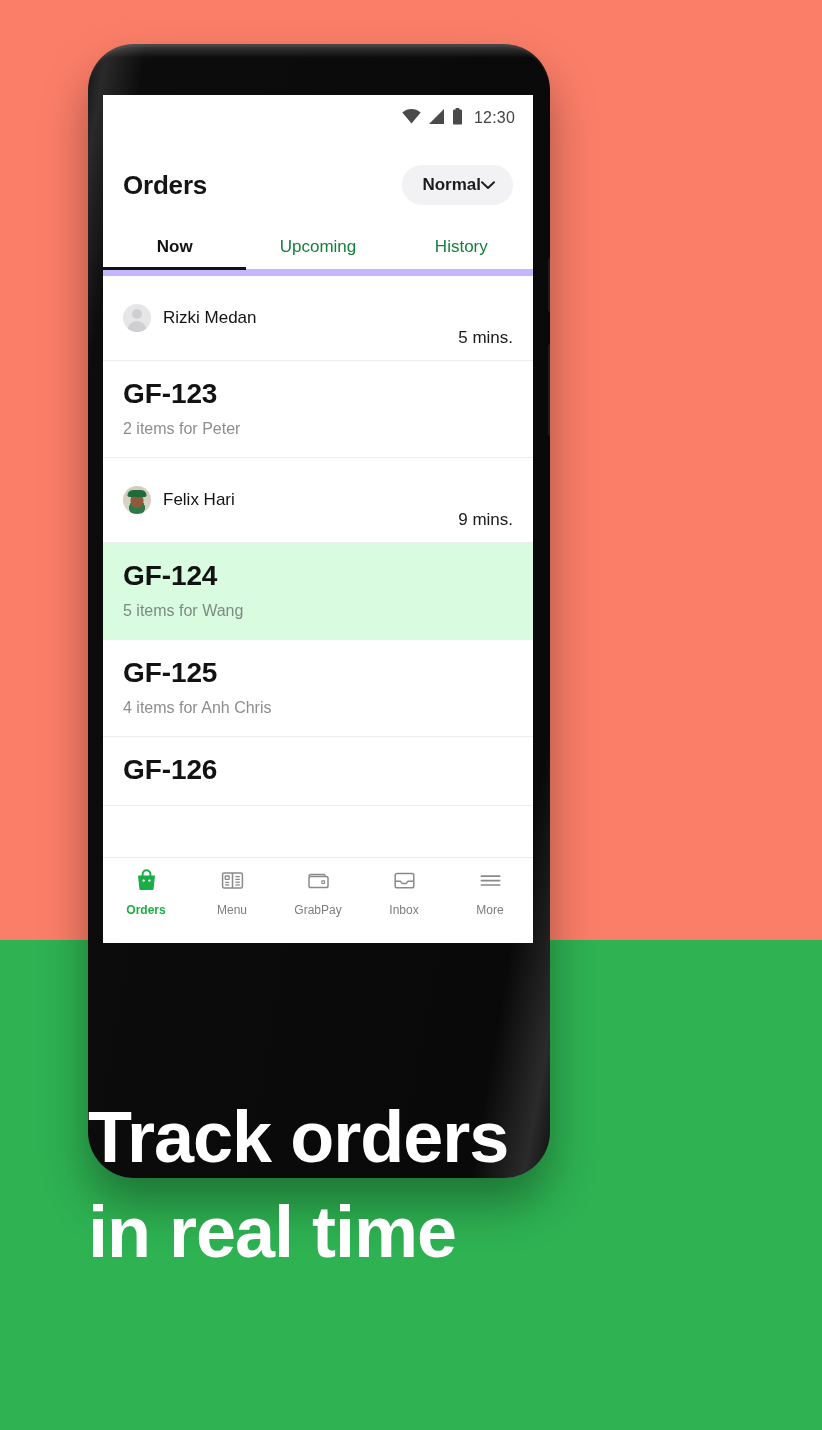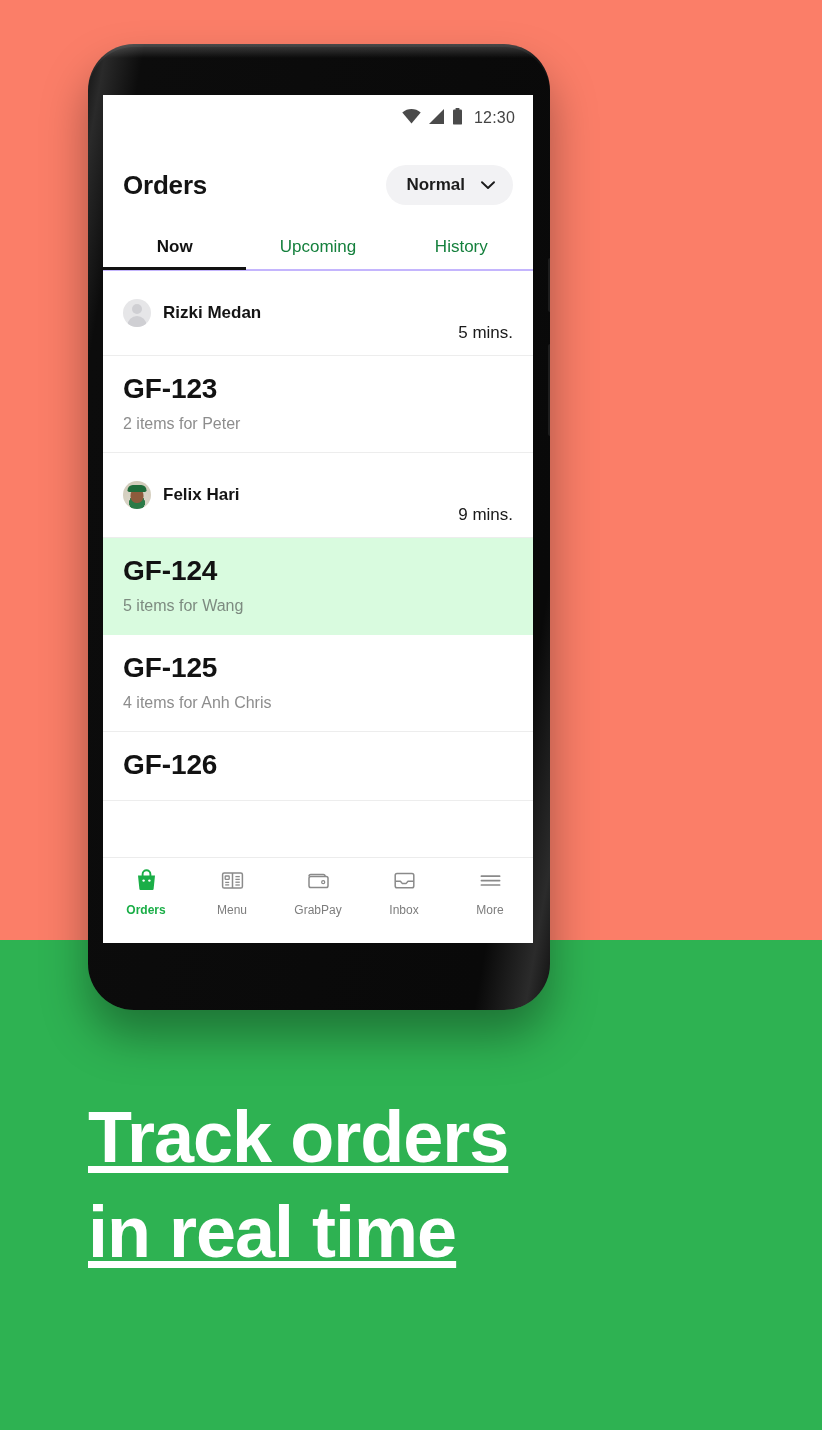--- a/index.html
+++ b/index.html
@@ -18,21 +18,21 @@
   }
   #bg-bottom{
     position:absolute; left:0; top:940px; width:822px; height:490px;
     background:#2eb252;
   }
 
   
   #phone{
     position:absolute;
     left:88px; top:44px;
-    width:462px; height:966px;
+    width:462px; height:1134px;
     border-radius:46px;
     background:linear-gradient(100deg,#121212 0%,#2a2a2a 3%,#0c0c0c 9%,#090909 88%,#2b2b2b 96%,#101010 100%);
     box-shadow:0 26px 46px rgba(0,0,0,.34), 0 3px 0 rgba(255,255,255,.05) inset;
     overflow:hidden;
   }
   #phone-inner-sheen{
     position:absolute; left:0; top:0; right:0; height:14px;
     background:linear-gradient(180deg,rgba(255,255,255,.22),rgba(255,255,255,0));
     border-radius:46px 46px 0 0;
     pointer-events:none;
@@ -83,30 +83,30 @@
     margin-left:4px;
   }
 
   
   #app-header{
     display:flex; align-items:center; justify-content:space-between;
     padding:24px 20px 0 20px;
   }
   #page-title{ font-size:26px; font-weight:700; color:#141414; letter-spacing:-.2px; }
   #filter-pill{
-    display:flex; align-items:center; gap:16px;
+    display:flex; align-items:center; gap:0;
     background:#f2f2f4; border-radius:22px;
     padding:10px 18px 10px 20px;
   }
   #filter-label{ font-size:17px; font-weight:700; color:#1c1c1c; }
 
   
   #tabs{
     display:flex; margin-top:26px;
-    border-bottom:2px solid #c4b5fd;
+    border-bottom:7px solid #c4b5fd;
   }
   .tab{
     flex:1; text-align:center; padding:6px 0 12px 0;
     font-size:17px; color:#15803d; font-weight:400;
     position:relative;
   }
   .tab.active{ color:#111; font-weight:700; }
   .tab.active::after{
     content:""; position:absolute; left:0; right:0; bottom:-1px;
     height:3px; background:#111;
@@ -138,21 +138,21 @@
   .avatar.photo .face{
     position:absolute; left:50%; top:7px; transform:translateX(-50%);
     width:13px; height:15px; border-radius:50% 50% 45% 45%;
     background:#8d5b3c;
   }
   .avatar.photo .hat{
     position:absolute; left:50%; top:4px; transform:translateX(-50%);
     width:19px; height:7px; border-radius:9px 9px 3px 3px;
     background:#1f6b3a;
   }
-  .cust-name{ font-size:17px; font-weight:700; color:#141414; flex:1; }
+  .cust-name{ font-size:17px; font-weight:400; color:#141414; flex:1; }
   .cust-time{ font-size:17px; font-weight:400; color:#1a1a1a;margin-top:40px; }
 
   .order-row{
     padding:17px 20px 19px 20px;
     border-bottom:1px solid #ededed;
   }
   .order-row.highlight{ background:#d9fbdf; border-bottom-color:#d9fbdf;padding-left:20px; }
   .order-code{ font-size:28px; font-weight:700; color:#121212; letter-spacing:-.1px; }
   .order-sub{ font-size:16px; color:#8d8d8d; margin-top:10px; font-weight:400; }
   .order-row.highlight .order-sub{ color:#7d8b80; }
@@ -168,21 +168,20 @@
     flex:1; display:flex; flex-direction:column; align-items:center; gap:6px;
   }
   .nav-label{ font-size:12px; color:#7d7d7d; }
   .nav-item.active .nav-label{ color:#1aae47; font-weight:700; }
 
   
   #headline{
     position:absolute; left:88px; top:1090px; width:660px;
     color:#ffffff; font-weight:700; font-size:72px; line-height:1.32;
     letter-spacing:-1px;
-    text-decoration:underline;
   }
   #headline .line{ display:block; }
 </style>
 </head>
 <body>
 
 <div id="bg-top"></div>
 <div id="bg-bottom"></div>
 
 <div id="phone">

